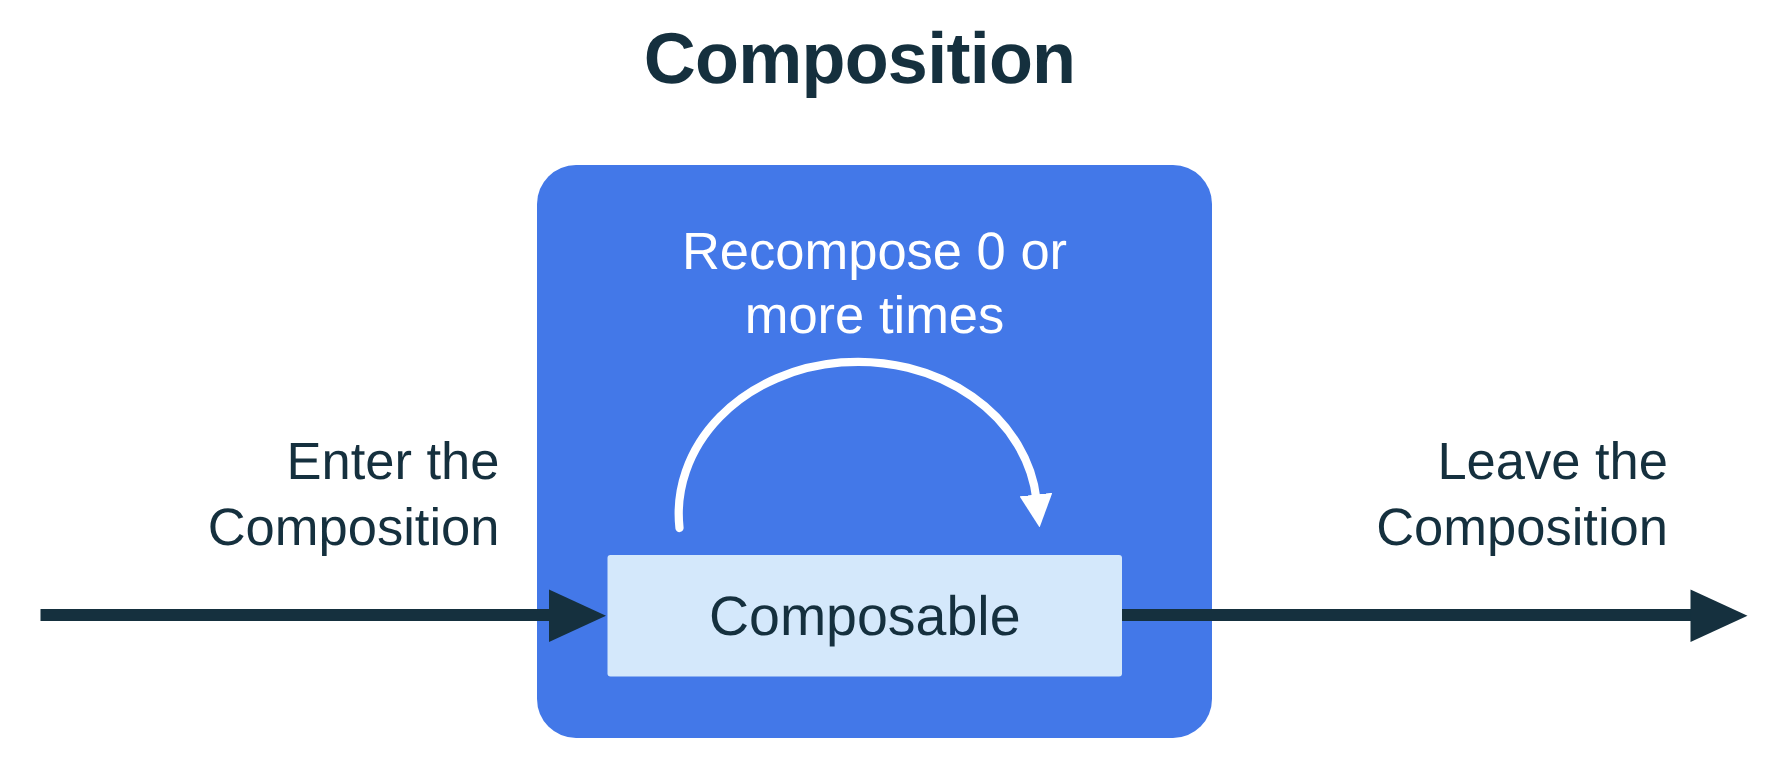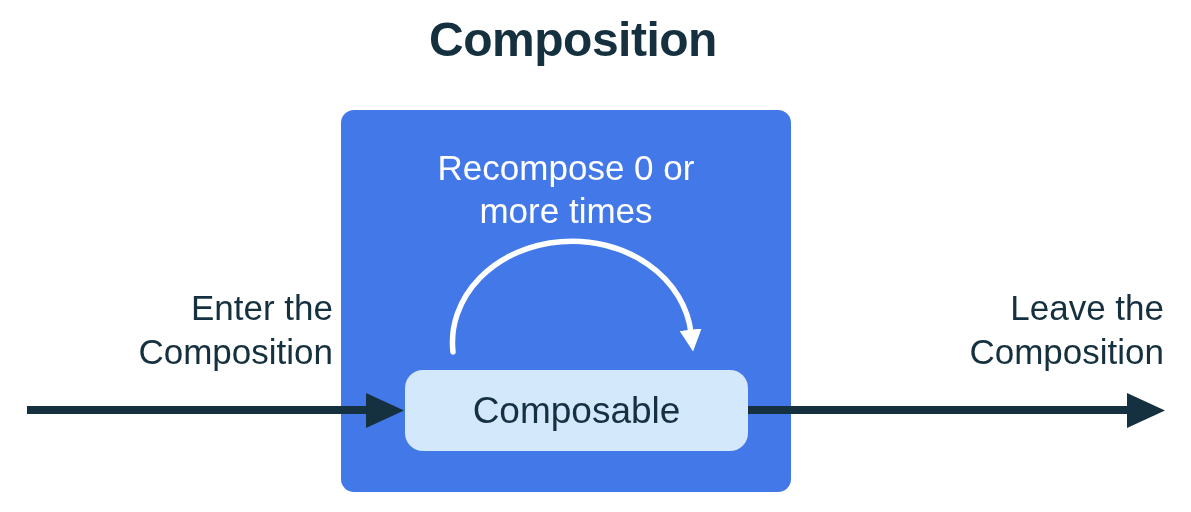--- a/index.html
+++ b/index.html
@@ -21,45 +21,45 @@
     top: 12px;
     transform: translateX(-50%);
     font-size: 48px;
     font-weight: 700;
     letter-spacing: -0.5px;
     color: var(--navy, #15303E);
     white-space: nowrap;
   }
   .composition-box {
     position: absolute;
-    left: 341px;
+    left: 358px;
     top: 110px;
     width: 450px;
     height: 382px;
-    border-radius: 13px;
+    border-radius: 26px;
     background: var(--blue, #4378E8);
   }
   .recompose-label {
     position: absolute;
     left: 0;
     top: 36px;
     width: 100%;
     text-align: center;
     font-size: 35px;
     line-height: 43px;
     color: var(--white, #ffffff);
     white-space: pre-line;
   }
   .composable-box {
     position: absolute;
     left: 405px;
     top: 370px;
     width: 343px;
     height: 81px;
-    border-radius: 18px;
+    border-radius: 2px;
     background: var(--lightblue, #D4E8FB);
     display: flex;
     align-items: center;
     justify-content: center;
     text-align: center;
   }
   .composable-label {
     font-size: 37px;
     color: var(--navy, #15303E);
   }
@@ -67,21 +67,21 @@
     position: absolute;
     top: 286px;
     width: 300px;
     text-align: right;
     font-size: 35px;
     line-height: 44px;
     color: var(--navy, #15303E);
     white-space: pre-line;
   }
   .enter-label { left: 33px; }
-  .leave-label { left: 864px; }
+  .leave-label { left: 812px; }
   .overlay-svg {
     position: absolute;
     left: 0;
     top: 0;
     width: 1191px;
     height: 512px;
     pointer-events: none;
   }
   .navy-stroke { stroke: var(--navy, #15303E); }
   .navy-fill   { fill: var(--navy, #15303E); }

